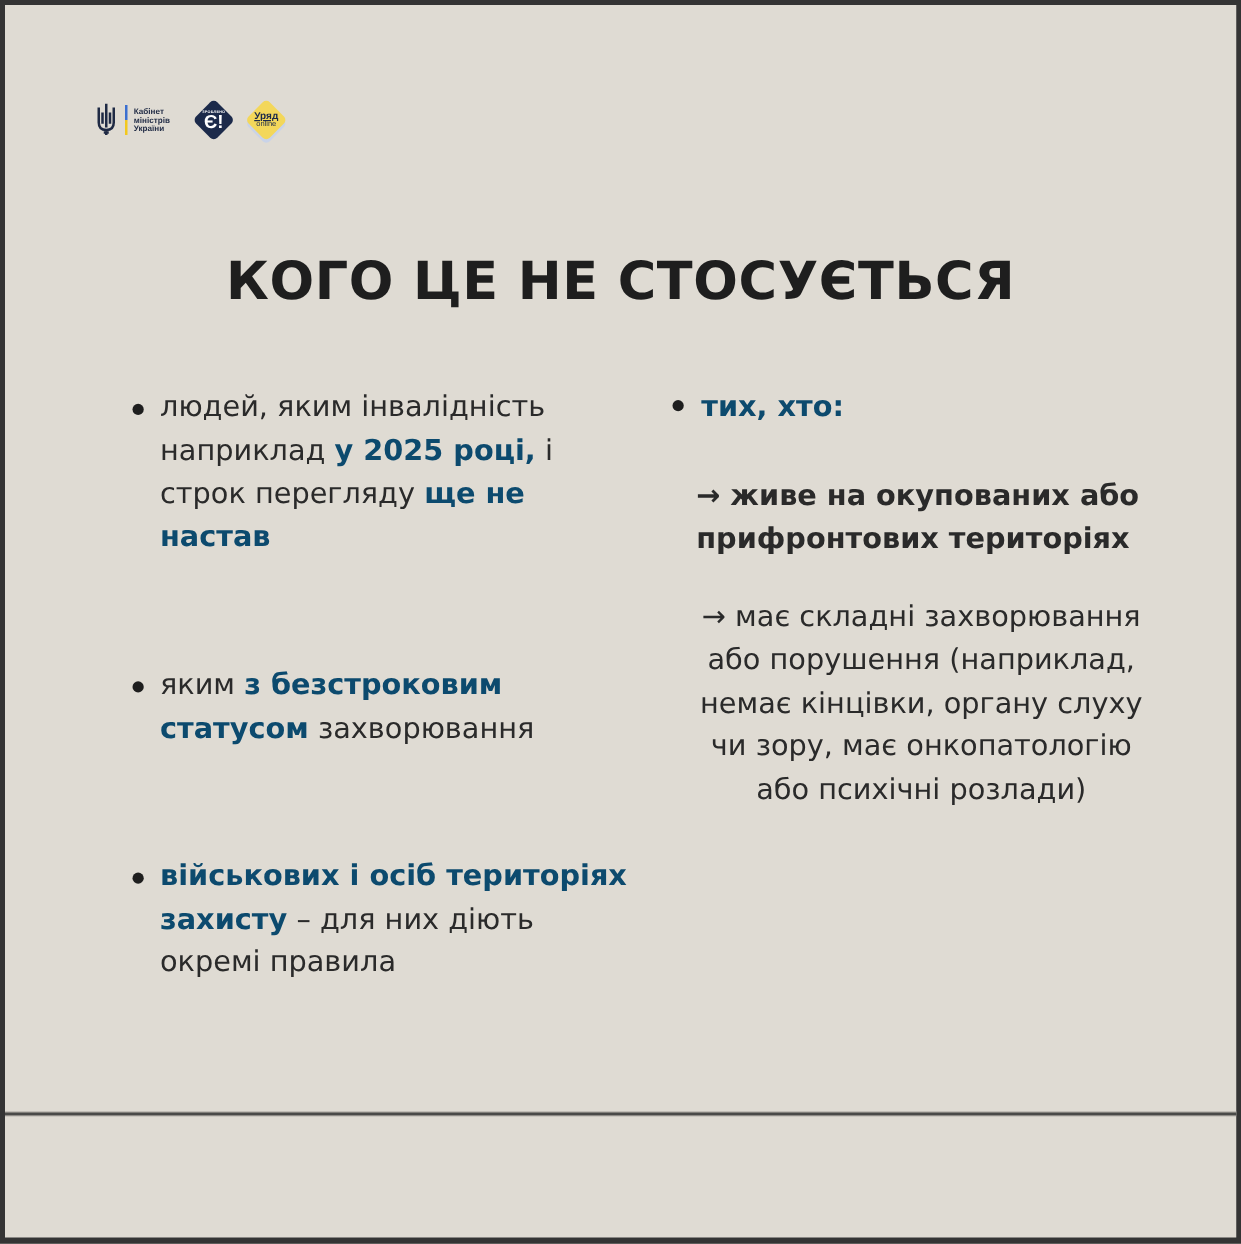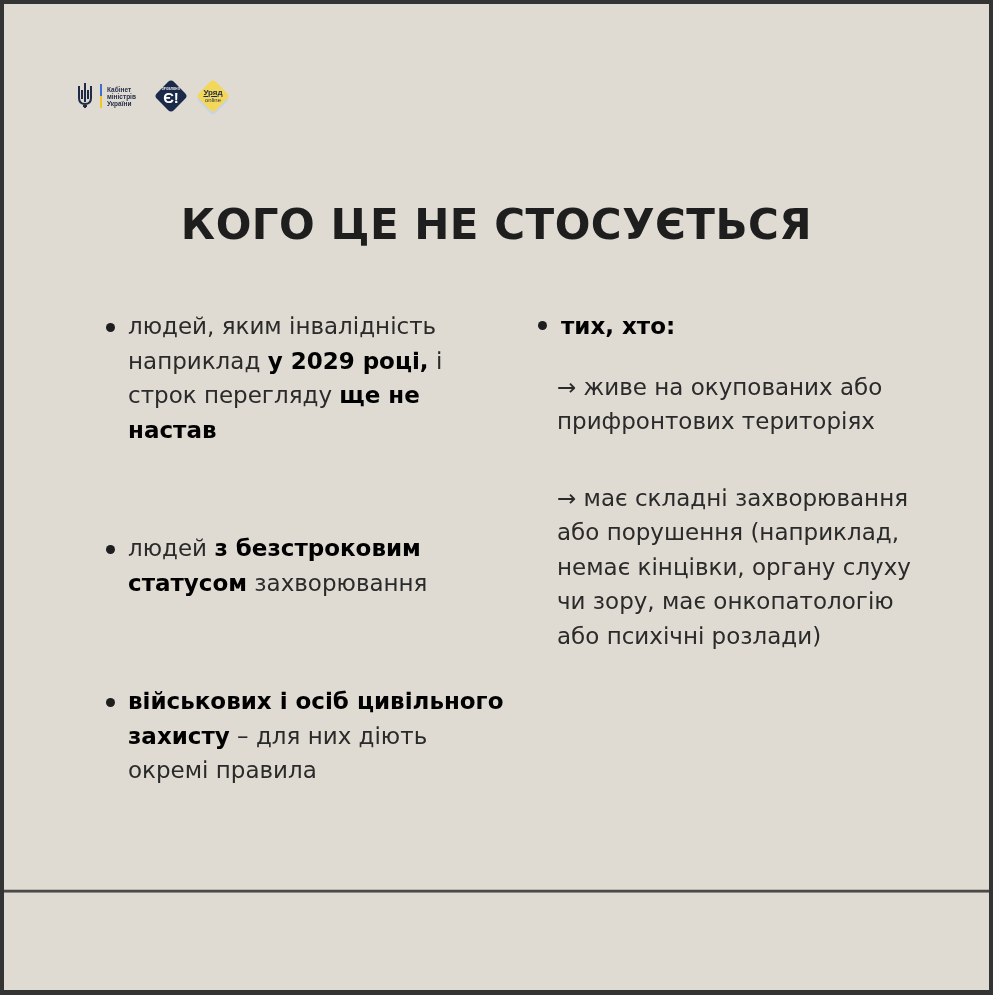--- a/index.html
+++ b/index.html
@@ -73,34 +73,34 @@
       letter-spacing: 0.5px;
       color: #1e1e1e;
       margin: 0;
     }
     .col {
       position: absolute;
       font-size: 23px;
       line-height: 34.5px;
       color: #2a2a2a;
     }
-    .col b { color: #000000; font-weight: bold; }
+    .col b { color: #0c4a6e; font-weight: bold; }
     .col-left { left: 124px; top: 305px; width: 380px; }
     .col-right { left: 553px; top: 305px; width: 360px; }
     .item { position: relative; margin: 0; }
     .bullet {
       position: absolute; left: -22px; top: 14px;
       width: 9px; height: 9px; border-radius: 50%;
       background: #1e1e1e;
     }
     .item-gap-1 { margin-top: 84px; }
     .item-gap-2 { margin-top: 84px; }
     .r-line { margin: 0; }
-    .r-gap-1 { margin-top: 26px; }
-    .r-gap-2 { margin-top: 42px; }
+    .r-gap-1 { margin-top: 36px; font-weight: bold; }
+    .r-gap-2 { margin-top: 28px; text-align: center; }
     .bullet-inline {
       display: inline-block; width: 9px; height: 9px; border-radius: 50%;
       background: #1e1e1e; vertical-align: middle; margin: 0 14px 4px 5px;
     }
   </style>
 </head>
 <body>
 
 <div class="card">
 
@@ -128,29 +128,29 @@
         <span class="online">online</span>
       </div>
     </div>
   </div>
 
   <h1 class="title">КОГО ЦЕ НЕ СТОСУЄТЬСЯ</h1>
 
   <div class="col col-left">
     <p class="item">
       <span class="bullet"></span>
-      <span>людей, яким інвалідність наприклад </span><b>у 2029 році,</b><span> і строк перегляду </span><b>ще не настав</b>
+      <span>людей, яким інвалідність наприклад </span><b>у 2025 році,</b><span> і строк перегляду </span><b>ще не настав</b>
     </p>
     <p class="item item-gap-1">
       <span class="bullet"></span>
-      <span>людей </span><b>з безстроковим статусом</b><span> захворювання</span>
+      <span>яким </span><b>з безстроковим статусом</b><span> захворювання</span>
     </p>
     <p class="item item-gap-2">
       <span class="bullet"></span>
-      <b>військових і осіб цивільного захисту</b><span> – для них діють окремі правила</span>
+      <b>військових і осіб територіях захисту</b><span> – для них діють окремі правила</span>
     </p>
   </div>
 
   <div class="col col-right">
     <p class="r-line" style="margin-left:-24px;">
       <span class="bullet-inline"></span><b>тих, хто:</b>
     </p>
     <p class="r-line r-gap-1">
       <span>→</span>
       <span>живе на окупованих або прифронтових територіях</span>

